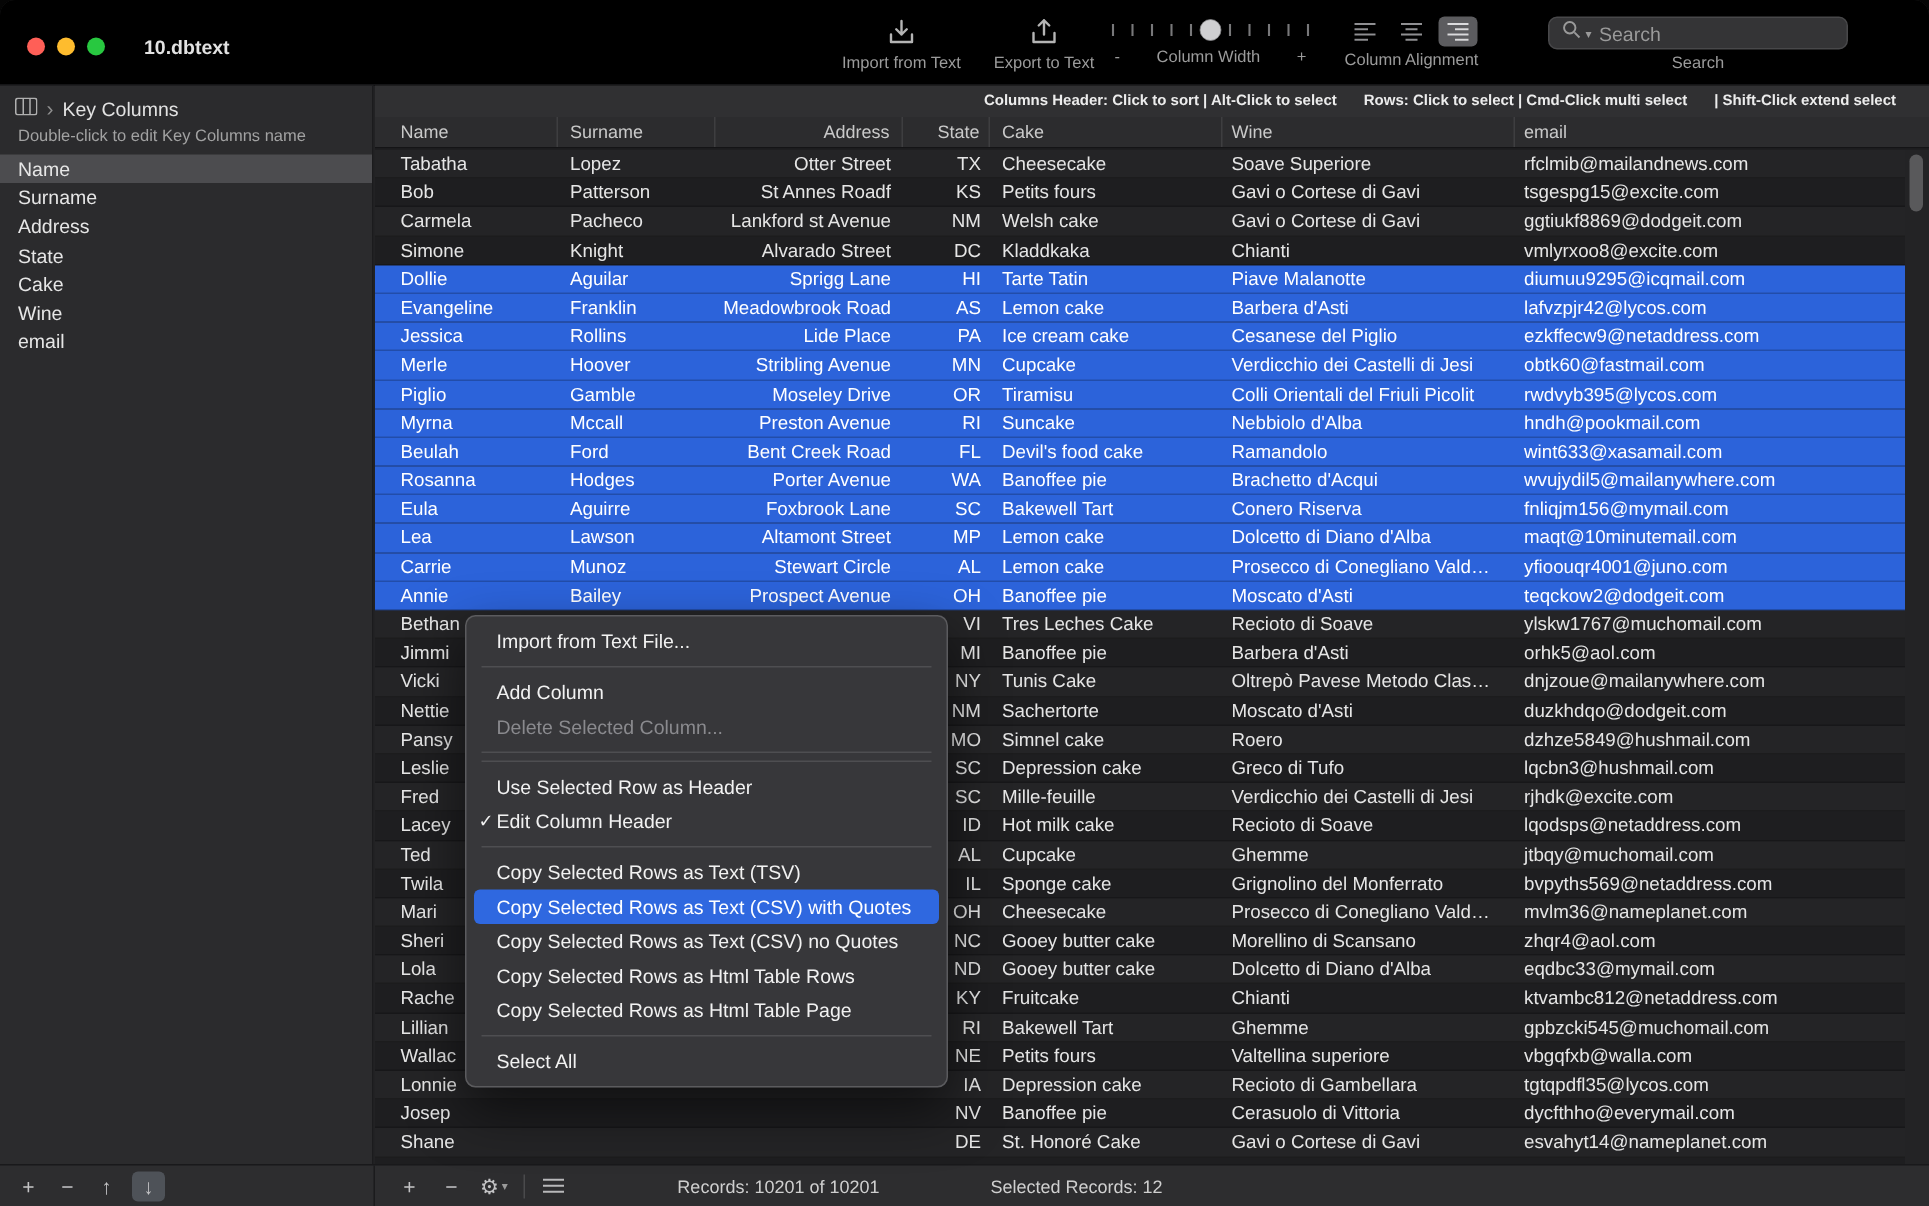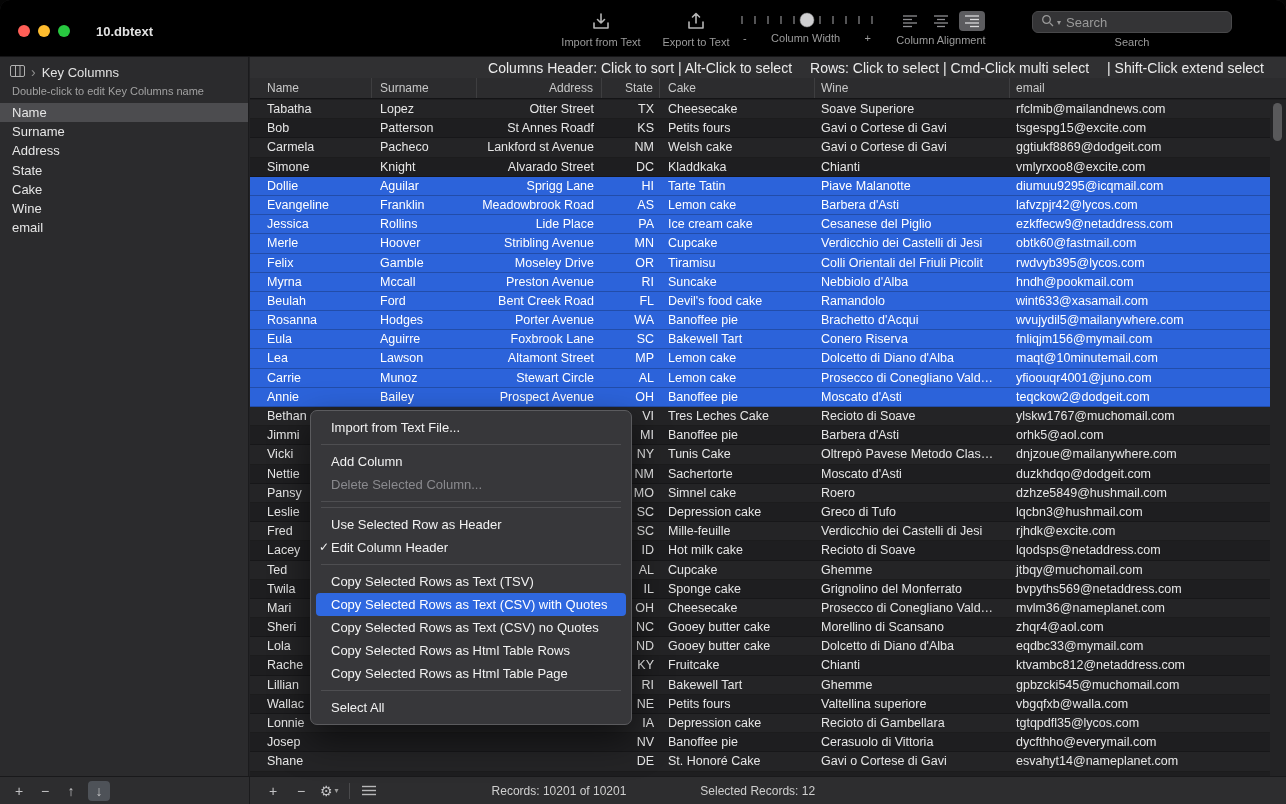--- a/index.html
+++ b/index.html
@@ -47,21 +47,21 @@
   .sb-head { display: flex; align-items: center; gap: 6px; padding: 7px 10px 2px; font-size: 13px; color: #e2e2e2; }
   .sb-chev { color: #8e8e8e; font-size: 14px; }
   .sb-sub  { font-size: 11px; color: #a2a2a2; padding: 3px 12px 6px; }
   .sb-item { height: 19.2px; line-height: 19.2px; padding-left: 12px; font-size: 13px; color: #e6e6e6;
              white-space: nowrap; overflow: hidden; }
   .sb-item.selected { background: #4c4c4f; }
 
   
   .main { position: absolute; top: 57px; left: 250px; right: 0; bottom: 28px; background: #1e1e20; overflow: hidden; }
   .hintbar { height: 21px; background: #303032; display: flex; justify-content: flex-end; align-items: center;
-             gap: 18px; padding-right: 22px; font-size: 14px; color: #ececec; white-space: nowrap; }
+             gap: 18px; padding-right: 22px; font-size: 10px; color: #ececec; white-space: nowrap; font-weight: bold; }
   .thead { position: absolute; top: 21px; left: 0; right: 0; height: 21px; background: #2c2c2e;
            border-bottom: 1px solid #141416; display: flex; font-size: 12px; color: #c9c9c9; }
   .thead .cell { line-height: 20px; border-right: 1px solid #3e3e40; }
   .thead .cell:last-child { border-right: none; }
   .tbody { position: absolute; top: 43px; left: 0; right: 16px; bottom: 0; overflow: hidden; }
   .trow { display: flex; height: 19.2px; font-size: 12.5px; color: #e6e6e6;
           box-shadow: inset 0 -1px 0 rgba(0,0,0,0.22); }
   .trow.even { background: #242426; }
   .trow.odd  { background: #1e1e20; }
   .trow.sel  { background: var(--selection_blue, #2c63da); color: #ffffff; }
@@ -92,21 +92,21 @@
   .footer { position: absolute; left: 0; right: 0; bottom: 0; height: 28px; background: #2d2d2f;
             border-top: 1px solid #19191b; display: flex; align-items: center; font-size: 12px; color: #cfcfcf; }
   .f-side { width: 250px; height: 100%; display: flex; align-items: center; gap: 8px;
             padding-left: 10px; border-right: 1px solid #1b1b1d; }
   .f-main { flex: 1; height: 100%; display: flex; align-items: center; gap: 10px; padding-left: 14px; }
   .fbtn { min-width: 18px; height: 20px; line-height: 20px; text-align: center; color: #c3c3c5; font-size: 14px; }
   .fbtn.hl { background: #4e5258; border-radius: 4px; width: 22px; }
   .fbtn.gear { display: inline-flex; align-items: center; gap: 2px; }
   .fbtn.gear .chev { font-size: 8px; color: #9a9a9a; }
   .f-divider { width: 1px; height: 16px; background: #4a4a4c; }
-  .f-records { margin-left: 104px; white-space: nowrap; }
+  .f-records { margin-left: 64px; white-space: nowrap; }
   .f-selected { margin-left: 64px; white-space: nowrap; }
 </style>
 </head>
 <body>
 
 <div id="window">
 
   <header class="titlebar">
     <div class="traffic">
       <span class="light close"></span>
@@ -318,21 +318,21 @@
         <div class="trow sel">
           <div class="cell col-name">Merle</div>
           <div class="cell col-surname">Hoover</div>
           <div class="cell col-address">Stribling Avenue</div>
           <div class="cell col-state">MN</div>
           <div class="cell col-cake">Cupcake</div>
           <div class="cell col-wine">Verdicchio dei Castelli di Jesi</div>
           <div class="cell col-email">obtk60@fastmail.com</div>
         </div>
         <div class="trow sel">
-          <div class="cell col-name">Felix</div>
+          <div class="cell col-name">Piglio</div>
           <div class="cell col-surname">Gamble</div>
           <div class="cell col-address">Moseley Drive</div>
           <div class="cell col-state">OR</div>
           <div class="cell col-cake">Tiramisu</div>
           <div class="cell col-wine">Colli Orientali del Friuli Picolit</div>
           <div class="cell col-email">rwdvyb395@lycos.com</div>
         </div>
         <div class="trow sel">
           <div class="cell col-name">Myrna</div>
           <div class="cell col-surname">Mccall</div>

